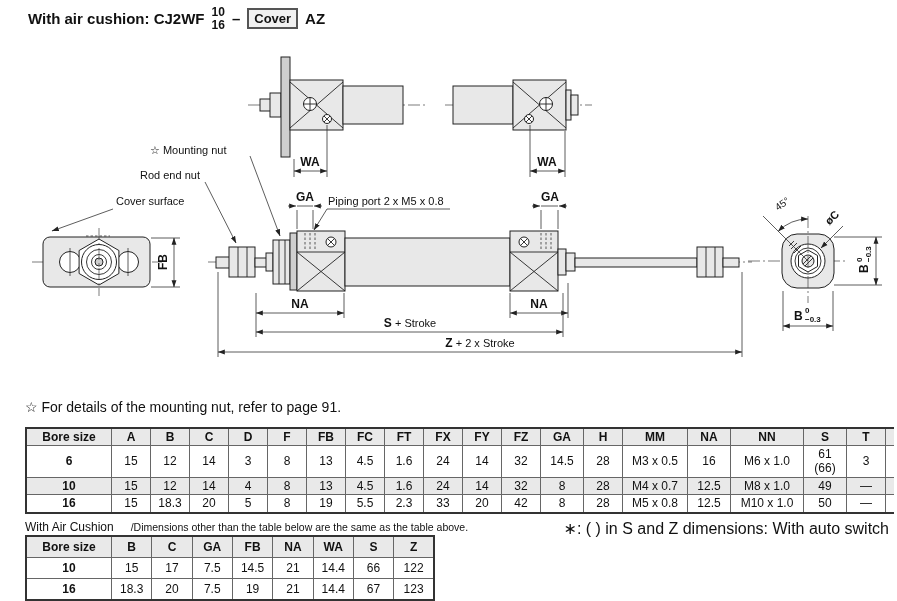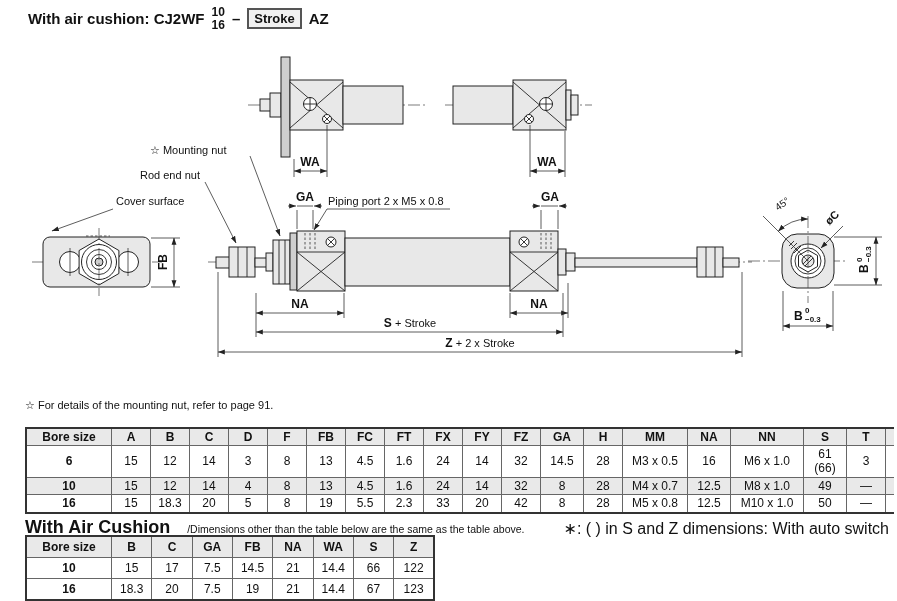--- a/index.html
+++ b/index.html
@@ -22,21 +22,21 @@
   .r10{font-size:10px;}
   .tol{font-size:8px;font-weight:bold;}
   .part{fill:#e8e8e8;stroke:#222;stroke-width:1;}
   .dark{fill:#cfcfcf;stroke:#222;stroke-width:1;}
   .wht{fill:#fff;stroke:#222;stroke-width:1;}
   .ln{stroke:#222;stroke-width:0.9;fill:none;}
   .dim{stroke:#333;stroke-width:0.8;fill:none;}
   .cl{stroke:#444;stroke-width:0.7;fill:none;stroke-dasharray:12 3 2 3;}
   .dash2{stroke:#333;stroke-width:0.8;fill:none;stroke-dasharray:2.5 2;}
   
-  .note{position:absolute;font-size:11px;}
+  .note{position:absolute;font-size:14px;}
   #note-mounting{left:25px;top:399px;}
   #units{right:4px;top:409px;font-size:12px;}
   #note-switch{right:5px;top:519px;font-size:16px;}
   
   .dim-table{position:absolute;border-collapse:collapse;table-layout:fixed;background:#fff;
              font-size:12px;text-align:center;border:2px solid #333;}
   .dim-table th{background:#e9e9e9;font-weight:bold;border:1px solid #666;padding:1px 0;}
   .dim-table td{border:1px solid #666;padding:1px 0;white-space:pre-line;line-height:1.2;}
   .dim-table td:first-child{font-weight:bold;}
   #t-main{left:25px;top:427px;width:868px;}
@@ -47,36 +47,36 @@
   #t-main th:nth-child(16){width:42px;}
   #t-main th:nth-child(17){width:72px;}
   #t-main th:nth-child(18){width:42px;}
   #t-main th:nth-child(20){width:46px;}
   #t-main tbody tr:nth-child(2) td{background:#e9e9e9;}
   #t-air{left:25px;top:535px;width:410px;}
   #t-air th:nth-child(1){width:84px;}
   #t-air td,#t-air th{height:18px;}
   
   #ac-head{position:absolute;left:25px;top:517px;white-space:nowrap;}
-  #ac-head .h{font-size:18px;font-weight:bold;}
+  #ac-head .h{font-size:12px;font-weight:normal;}
   #ac-head .s{font-size:10.5px;margin-left:17px;}
 </style>
 </head>
 <body>
 
 <div id="page">
 
   <div id="title">
     <span class="main">With air cushion: CJ2WF</span>
     <span class="frac">
       <span>10</span>
       <span>16</span>
     </span>
     <span class="dash">–</span>
-    <span class="stroke-box">Stroke</span>
+    <span class="stroke-box">Cover</span>
     <span class="main">AZ</span>
   </div>
 
   <svg id="drawing" width="897" height="398" viewBox="0 0 897 398">
     <defs>
       <marker id="ar" viewBox="0 0 10 10" refX="9.5" refY="5" markerWidth="9" markerHeight="9" orient="auto-start-reverse">
         <path d="M0,1.6 L10,5 L0,8.4 z" fill="#222"></path>
       </marker>
     </defs>
 

